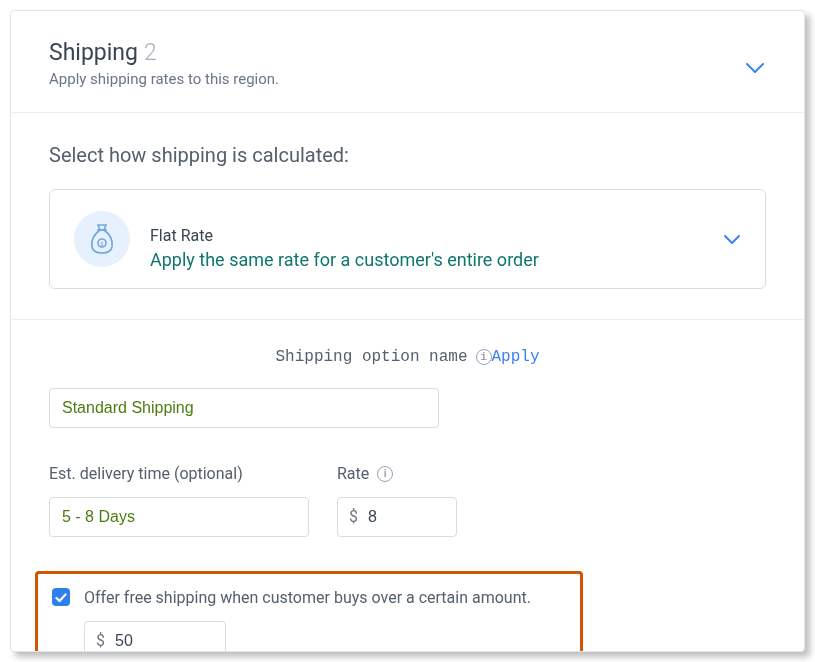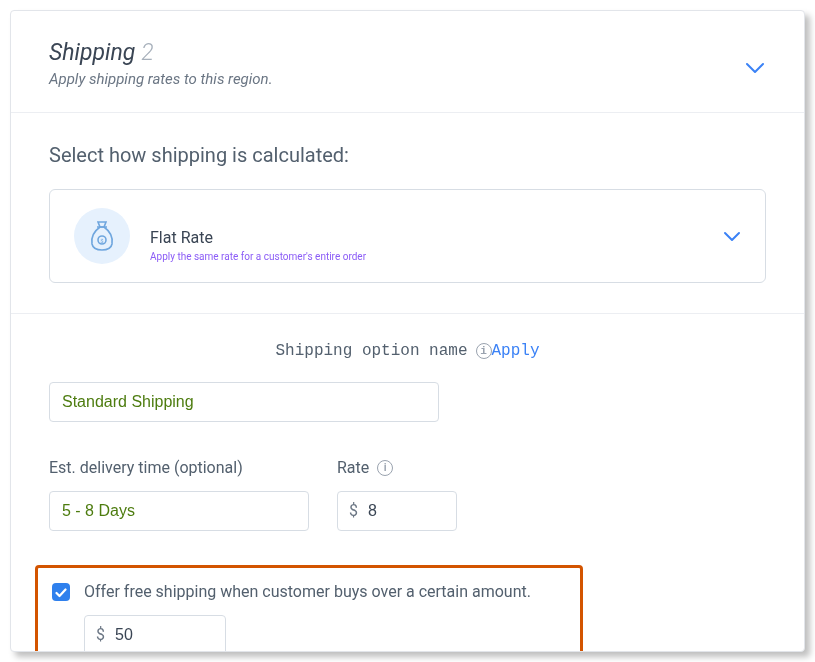--- a/index.html
+++ b/index.html
@@ -21,21 +21,21 @@
   }
 
   
   .section-header {
     display: flex;
     align-items: flex-start;
     justify-content: space-between;
     padding: 28px 38px 24px 38px;
     border-bottom: 1px solid #eceef2;
   }
-  .section-header .left { display: flex; flex-direction: column; font-style: italic; }
+  .section-header .left { display: flex; flex-direction: column; }
   .title-row { display: flex; align-items: baseline; gap: 6px; }
   .title {
     font-size: 23px;
     font-weight: 400;
     color: #3a4554;
   }
   .title-num {
     font-size: 23px;
     font-weight: 300;
     color: #a7b0bb;
@@ -63,21 +63,21 @@
   }
   .rate-icon {
     width: 56px; height: 56px; border-radius: 50%;
     background: #e6f1fd;
     display: flex; align-items: center; justify-content: center;
     flex-shrink: 0;
   }
   .rate-icon svg { stroke: #6fa6de; }
   .rate-text { flex: 1; }
   .rate-title { font-size: 16px; color: #3a4554; margin-bottom: 4px; margin-top: 18px; }
-  .rate-desc  { font-size: 10px; color: #8b5cf6; }
+  .rate-desc  { font-size: 18px; color: #0f766e; }
   .rate-chevron svg { stroke: #3b82f6; }
 
   
   .body-form { padding: 28px 38px 20px 38px; }
 
   .form-top-row {
     display: flex;
     justify-content: center;
     align-items: center;
     margin-bottom: 22px;
@@ -125,21 +125,21 @@
 
   
   .free-box {
     margin: 34px 0 0 -14px;
     width: 548px;
     border: 3px solid #d35400;
     border-radius: 4px;
     padding: 14px 16px 16px 14px;
   }
   .checkbox-row {
-    display: flex; align-items: flex-end; gap: 14px;
+    display: flex; align-items: flex-start; gap: 14px;
     margin-bottom: 14px;
   }
   .checkbox {
     width: 18px; height: 18px; border-radius: 4px;
     background: #2f80ed;
     display: inline-flex; align-items: center; justify-content: center;
     cursor: pointer; flex-shrink: 0;
   }
   .checkbox svg { stroke: #fff; }
   .checkbox-label { font-size: 16px; color: #53606e; }

